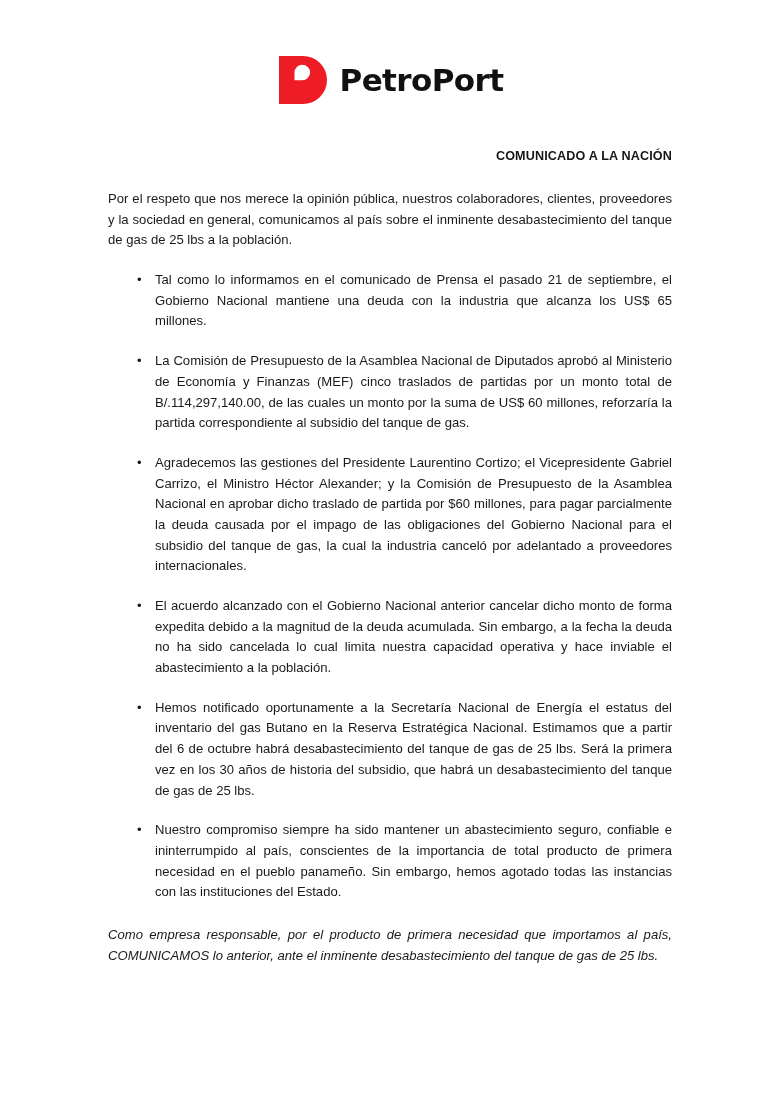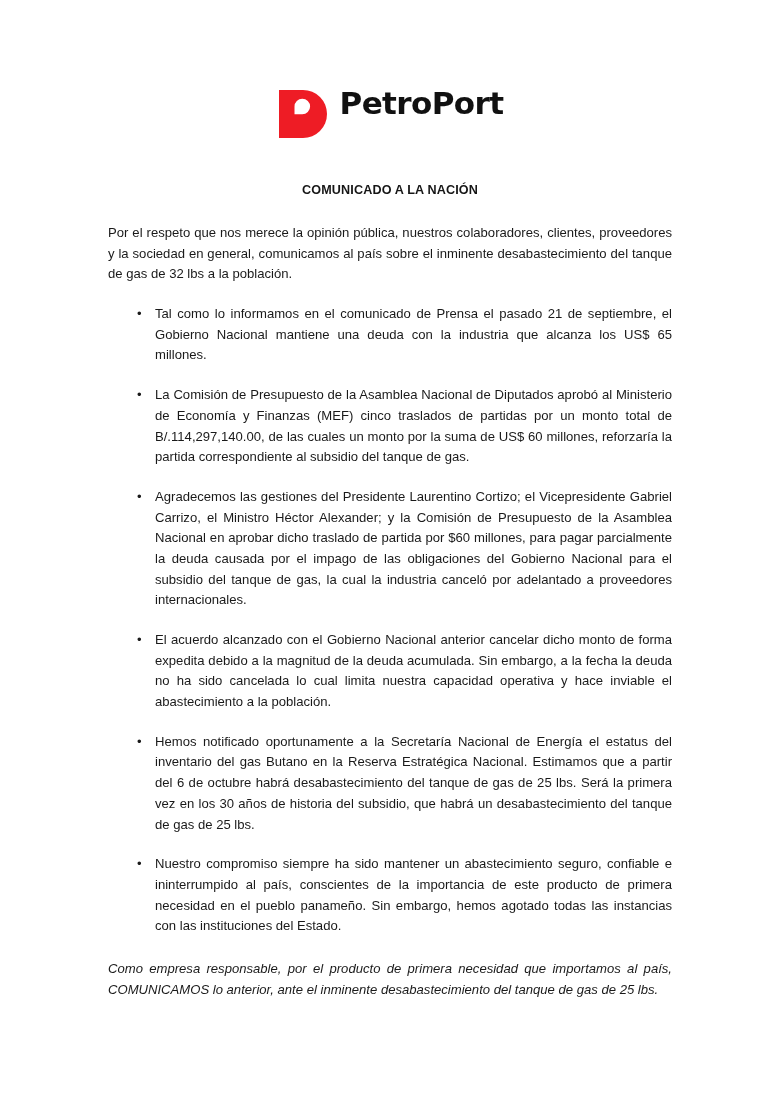--- a/index.html
+++ b/index.html
@@ -20,23 +20,23 @@
     width: 780px;
     height: 1104px;
     background: #ffffff;
     box-sizing: border-box;
     padding: 0 108px 0 108px;
     overflow: hidden;
   }
 
   
   .letterhead {
-    padding-top: 88px;
+    padding-top: 54px;
     display: flex;
-    align-items: flex-start;
+    align-items: center;
     justify-content: center;
     gap: 11px;
   }
   .logo-mark {
     width: 52px;
     height: 53px;
     display: block;
     flex: 0 0 auto;
   }
   .logo-wordmark {
@@ -45,21 +45,21 @@
     font-size: 31px;
     letter-spacing: -0.6px;
     color: #111111;
     line-height: 1;
     white-space: nowrap;
   }
 
   
   .doc-title {
     margin-top: 42px;
-    text-align: center;
+    text-align: right;
     font-size: 12.6px;
     font-weight: bold;
     letter-spacing: 0.15px;
     color: #161616;
   }
 
   
   .para {
     margin-top: 22px;
     font-size: 13.1px;
@@ -105,21 +105,21 @@
   <div class="letterhead">
     <svg class="logo-mark" viewBox="0 0 52 53" aria-hidden="true">
       <path d="M2 2 H26 A24 24 0 0 1 26 50 H2 Z" fill="#EE1C25"></path>
       <path d="M17.5 43 V18.5 A7.8 7.8 0 0 1 25.3 10.7 A7.8 7.8 0 0 1 25.3 26.3 H17.5 Z" fill="#ffffff"></path>
     </svg>
     <div class="logo-wordmark">PetroPort</div>
   </div>
 
   <div class="doc-title">COMUNICADO A LA NACIÓN</div>
 
-  <p class="para para-intro">Por el respeto que nos merece la opinión pública, nuestros colaboradores, clientes, proveedores y la sociedad en general, comunicamos al país sobre el inminente desabastecimiento del tanque de gas de 32 lbs a la población.</p>
+  <p class="para para-intro">Por el respeto que nos merece la opinión pública, nuestros colaboradores, clientes, proveedores y la sociedad en general, comunicamos al país sobre el inminente desabastecimiento del tanque de gas de 25 lbs a la población.</p>
 
   <ul class="bullet-list">
     <li class="bullet-item">
       <span class="bullet-marker">•</span>
       <span>Tal como lo informamos en el comunicado de Prensa el pasado 21 de septiembre, el Gobierno Nacional mantiene una deuda con la industria que alcanza los US$ 65 millones.</span>
     </li>
     <li class="bullet-item">
       <span class="bullet-marker">•</span>
       <span>La Comisión de Presupuesto de la Asamblea Nacional de Diputados aprobó al Ministerio de Economía y Finanzas (MEF) cinco traslados de partidas por un monto total de B/.114,297,140.00, de las cuales un monto por la suma de US$ 60 millones, reforzaría la partida correspondiente al subsidio del tanque de gas.</span>
     </li>
@@ -130,19 +130,19 @@
     <li class="bullet-item">
       <span class="bullet-marker">•</span>
       <span>El acuerdo alcanzado con el Gobierno Nacional anterior cancelar dicho monto de forma expedita debido a la magnitud de la deuda acumulada.  Sin embargo, a la fecha la deuda no ha sido cancelada lo cual limita nuestra capacidad operativa y hace inviable el abastecimiento a la población.</span>
     </li>
     <li class="bullet-item">
       <span class="bullet-marker">•</span>
       <span>Hemos notificado oportunamente a la Secretaría Nacional de Energía el estatus del inventario del gas Butano en la Reserva Estratégica Nacional.  Estimamos que a partir del 6 de octubre habrá desabastecimiento del tanque de gas de 25 lbs.  Será la primera vez en los 30 años de historia del subsidio, que habrá un desabastecimiento del tanque de gas de 25 lbs.</span>
     </li>
     <li class="bullet-item">
       <span class="bullet-marker">•</span>
-      <span>Nuestro compromiso siempre ha sido mantener un abastecimiento seguro, confiable e ininterrumpido al país, conscientes de la importancia de este producto de primera necesidad en el pueblo panameño. Sin embargo, hemos agotado todas las instancias con las instituciones del Estado.</span>
+      <span>Nuestro compromiso siempre ha sido mantener un abastecimiento seguro, confiable e ininterrumpido al país, conscientes de la importancia de total producto de primera necesidad en el pueblo panameño. Sin embargo, hemos agotado todas las instancias con las instituciones del Estado.</span>
     </li>
   </ul>
 
   <p class="para para-closing">Como empresa responsable, por el producto de primera necesidad que importamos al país, COMUNICAMOS lo anterior, ante el inminente desabastecimiento del tanque de gas de 25 lbs.</p>
 
 </div>
 
 </body></html>

